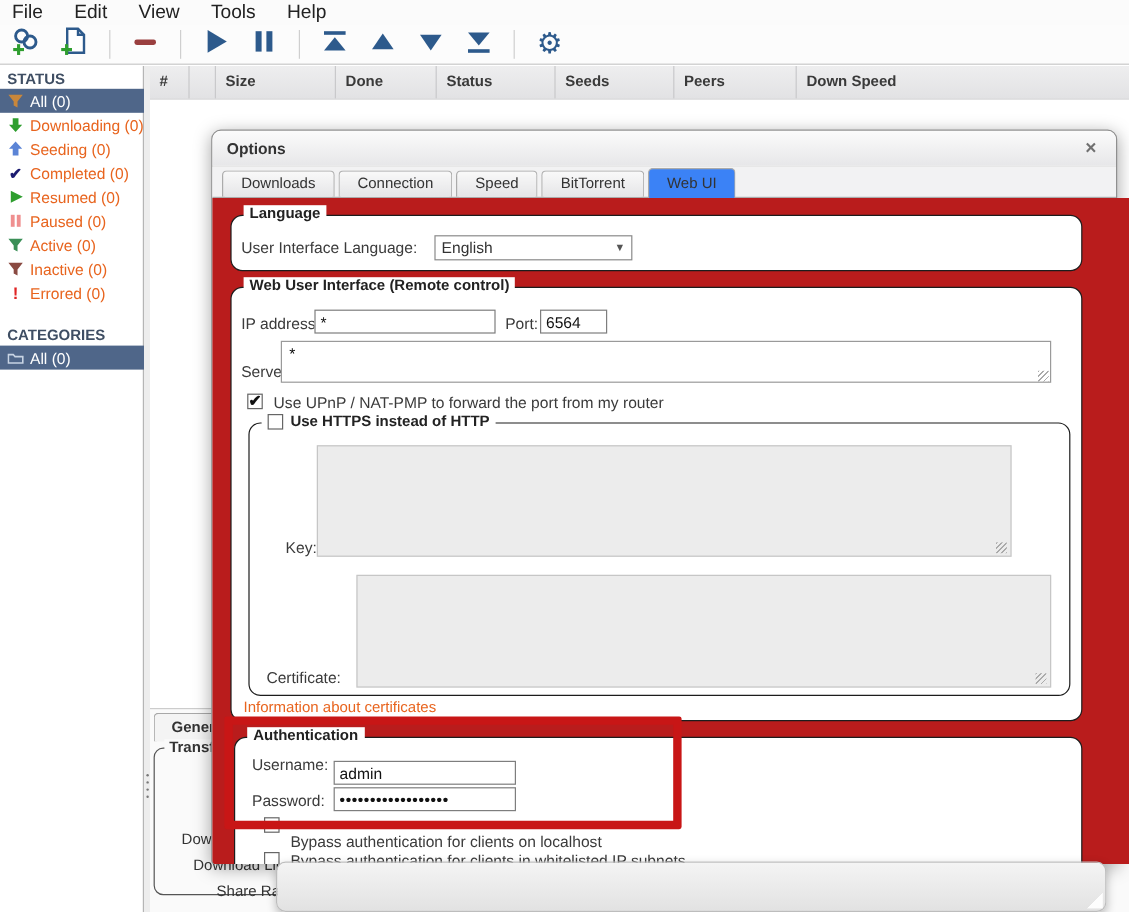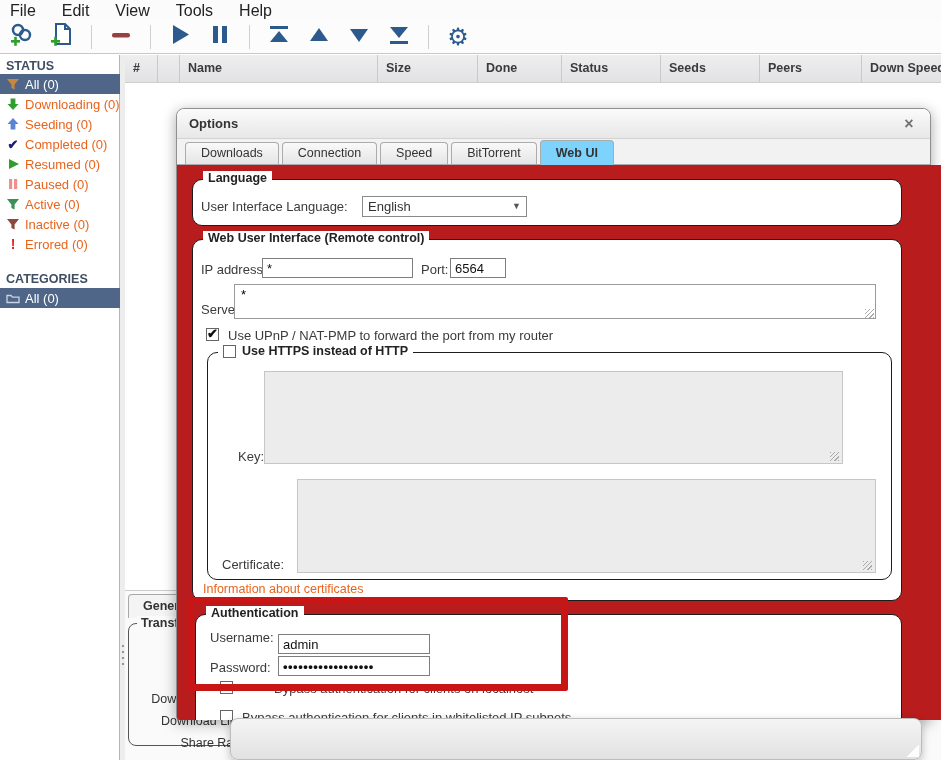--- a/index.html
+++ b/index.html
@@ -65,21 +65,21 @@
     background:linear-gradient(#fbfbfb,#e7e7e9); border-bottom:1px solid #d2d2d2;
     border-radius:8px 8px 0 0; display:flex; align-items:center; padding:0 12px; }
   .dlg-title .t { font-weight:bold; font-size:13px; color:#333; }
   .dlg-close { margin-left:auto; width:18px; height:18px; display:flex; align-items:center; justify-content:center;
     color:#707070; font-weight:bold; font-size:16px; cursor:pointer; }
   .dlg-tabs { position:absolute; left:0; top:30px; width:100%; height:26px; background:#f2f2f3;
     border-bottom:1px solid #ababab; display:flex; align-items:flex-end; padding-left:8px; }
   .tab { height:22px; padding:3px 15px 0 15px; margin-right:3px; font-size:12.5px; color:#333;
     background:linear-gradient(#f9f9f9,#e5e5e7); border:1px solid #ababab; border-bottom:none;
     border-radius:4px 4px 0 0; cursor:pointer; white-space:nowrap; }
-  .tab.active { background:#7dd3fc; font-weight:bold; height:25px; padding-top:5px; position:relative; top:1px; }
+  .tab.active { background:#3b82f6; font-weight:normal; height:25px; padding-top:5px; position:relative; top:1px; }
   .dlg-content { position:absolute; left:0; top:56px; width:828px; height:555px; background:#b91c1c;
     overflow:hidden; border-radius:0 0 3px 3px; }
 
   
   .fs { position:absolute; border:1px solid #1c1c1c; border-radius:10px; background:#fff; }
   .fs-legend { position:absolute; top:-9px; left:10px; background:#fff; padding:0 5px;
     font-weight:bold; font-size:12.5px; color:#222; white-space:nowrap; }
   .lbl { position:absolute; font-size:13px; color:#3b3b3b; white-space:nowrap; }
   .txt { position:absolute; border:1px solid #7e7e7e; background:#fff; font-size:13px;
     font-family:"Liberation Sans", sans-serif; padding:1px 4px; color:#111; }
@@ -303,21 +303,20 @@
         <i></i>
         <i></i>
         <i></i>
       </div>
   </div>
 
   <div class="table-area">
     <div class="thead">
       <div class="th c0">#</div>
       <div class="th c1"></div>
-      <div class="th c2">Name</div>
       <div class="th c3">Size</div>
       <div class="th c4">Done</div>
       <div class="th c5">Status</div>
       <div class="th c6">Seeds</div>
       <div class="th c7">Peers</div>
       <div class="th c8">Down Speed</div>
     </div>
   </div>
 
   <div class="bottom-panel">
@@ -390,21 +389,21 @@
       <div class="fs" style="left:18px; top:449px; width:707px; height:160px;">
         <span class="fs-legend">Authentication</span>
 
         <span class="lbl" style="left:14px; top:15px;">Username:</span>
         <input class="txt" style="left: 82px; top: 19px; width: 152px; height: 20px;" value="admin">
 
         <span class="lbl" style="left:14px; top:45px;">Password:</span>
         <input class="txt" style="left: 82px; top: 41px; width: 152px; height: 20px; letter-spacing: 0.5px; font-weight: bold;" value="••••••••••••••••••">
 
         <span class="cb cb-abs" style="left:24px; top:66px;"></span>
-        <span class="lbl" style="left:46px; top:66px;margin-left:32px;">Bypass authentication for clients on localhost</span>
+        <span class="lbl" style="left:46px; top:79px;">Bypass authentication for clients on localhost</span>
 
         <span class="cb cb-abs" style="left:24px; top:95px;"></span>
         <span class="lbl" style="left:46px; top:95px;">Bypass authentication for clients in whitelisted IP subnets</span>
       </div>
 
       <div class="sbar">
         <div class="btn up">▲</div>
         <div class="thumb"></div>
         <div class="btn down">▼</div>
       </div>

